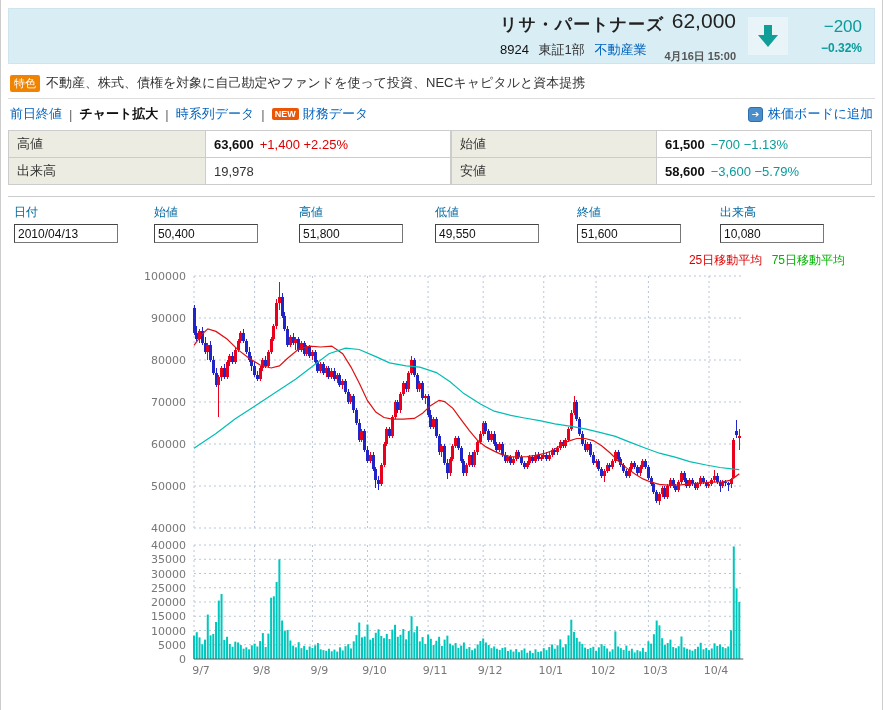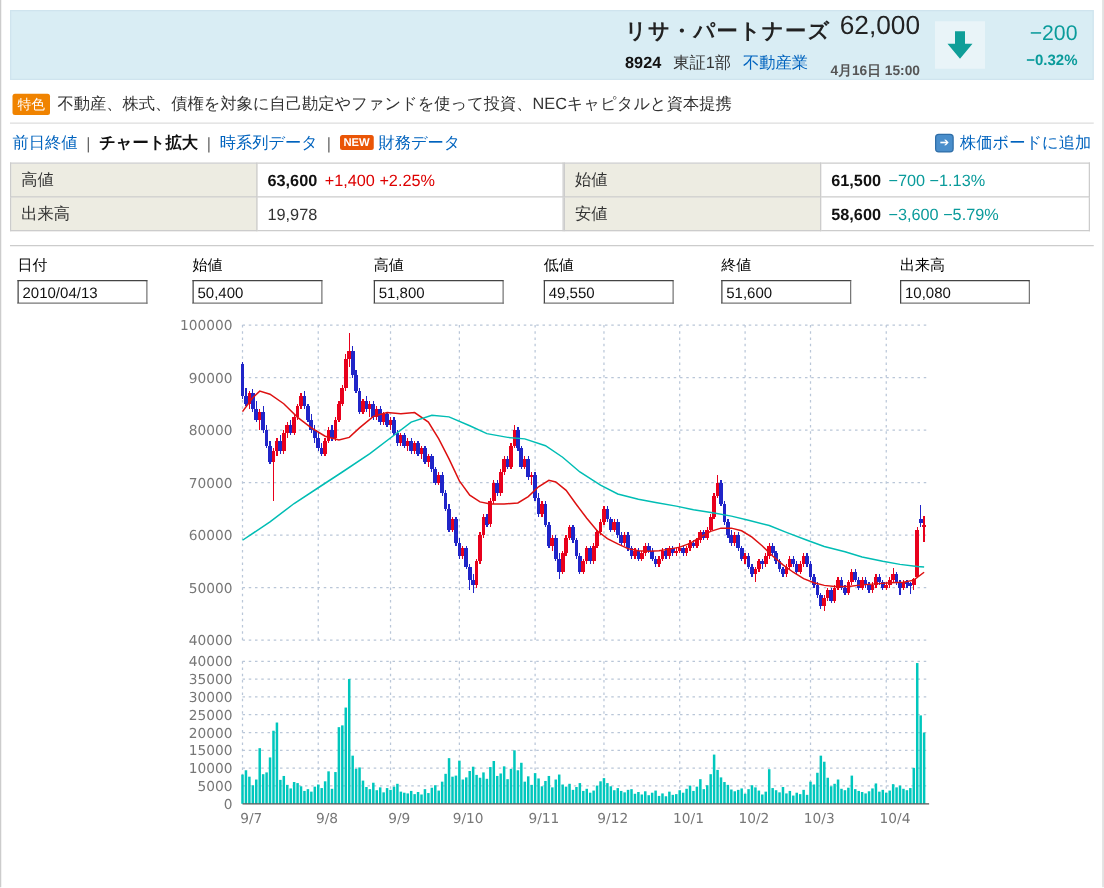--- a/index.html
+++ b/index.html
@@ -3,21 +3,21 @@
 <meta charset="utf-8">
 <style>
   html,body{margin:0;padding:0;background:#fff;font-family:"Liberation Sans","DejaVu Sans",sans-serif;color:#333;}
   .page{width:883px;height:710px;box-sizing:border-box;border-left:1px solid #ccc;border-right:1px solid #ccc;
         padding:8px 7px 0 7px;overflow:hidden;position:relative;background:#fff;}
   
   .hdr{background:#d9edf4;border:1px solid #cfe4ee;height:56px;box-sizing:border-box;display:flex;
        justify-content:flex-end;align-items:center;padding:4px 12px 4px 12px;}
   .hdr-left .company{font-size:17px;font-weight:bold;color:#222;letter-spacing:1px;}
   .code-line{font-size:13px;margin-top:5px;}
-  .code{font-weight:bold;color:#111;}
+  .code{font-weight:normal;color:#111;}
   .exchange{color:#333;margin-left:6px;}
   a.link{color:#0063be;text-decoration:none;cursor:pointer;}
   .hdr-right{display:flex;align-items:center;gap:12px;}
   .price-block{text-align:right;}
   .price{font-size:21px;color:#222;}
   .pdate{font-size:11px;font-weight:bold;color:#555;margin-top:16px;}
   .arrow-box{width:40px;height:38px;background:#e9f4f8;display:flex;align-items:center;justify-content:center;}
   .chg-block{text-align:right;min-width:62px;}
   .chg{font-size:17px;color:#0a9b9b;}
   .chgp{font-size:12px;font-weight:bold;color:#0a9b9b;margin-top:4px;}
@@ -41,21 +41,21 @@
   .t-right td.lbl{width:188px;} .t-right td.v{width:198px;}
   .val{font-weight:bold;color:#111;}
   .val-plain{color:#333;}
   .chg-up{color:#dd0000;margin-left:6px;}
   .chg-down{color:#0a9b9b;margin-left:6px;}
   
   .inputs{margin-top:11px;border-top:1px solid #ccc;padding:7px 0 9px 6px;display:flex;}
   .in-col{display:flex;flex-direction:column;}
   .in-col:nth-child(1){width:140px;} .in-col:nth-child(2){width:145px;} .in-col:nth-child(3){width:136px;}
   .in-col:nth-child(4){width:142px;} .in-col:nth-child(5){width:143px;} .in-col:nth-child(6){width:140px;}
-  .in-label{font-size:12px;color:#000000;margin-bottom:3px;}
+  .in-label{font-size:12px;color:#0369a1;margin-bottom:3px;}
   .in-box{width:96px;height:17px;font-size:12px;font-family:"Liberation Sans",sans-serif;
           border:1px solid #777;border-top-color:#444;border-left-color:#444;padding:0 3px;background:#fff;color:#111;}
   
   .legend{text-align:right;padding-right:30px;font-size:12px;height:16px;}
   .ma25{color:#dd0000;} .ma75{color:#00b300;margin-left:6px;}
   
   .chart-wrap{height:414px;}
   svg text{font-family:"DejaVu Sans","Liberation Sans",sans-serif;}
 </style>
 </head>
@@ -156,20 +156,24 @@
     <div class="in-col">
       <span class="in-label">終値</span>
       <input class="in-box" value="51,600" style="">
     </div>
     <div class="in-col">
       <span class="in-label">出来高</span>
       <input class="in-box" value="10,080" style="">
     </div>
   </div>
 
+  <div class="legend">
+    <span class="ma25">25日移動平均</span>
+    <span class="ma75">75日移動平均</span>
+  </div>
 
   <div class="chart-wrap">
     <svg id="chart-svg" width="867" height="412">
         <g stroke="#b9c6d8" stroke-dasharray="2,3" stroke-width="1">
           <line x1="186" y1="260" x2="735.292" y2="260"></line>
           <line x1="186" y1="218" x2="735.292" y2="218"></line>
           <line x1="186" y1="176" x2="735.292" y2="176"></line>
           <line x1="186" y1="134" x2="735.292" y2="134"></line>
           <line x1="186" y1="92" x2="735.292" y2="92"></line>
           <line x1="186" y1="50" x2="735.292" y2="50"></line>

